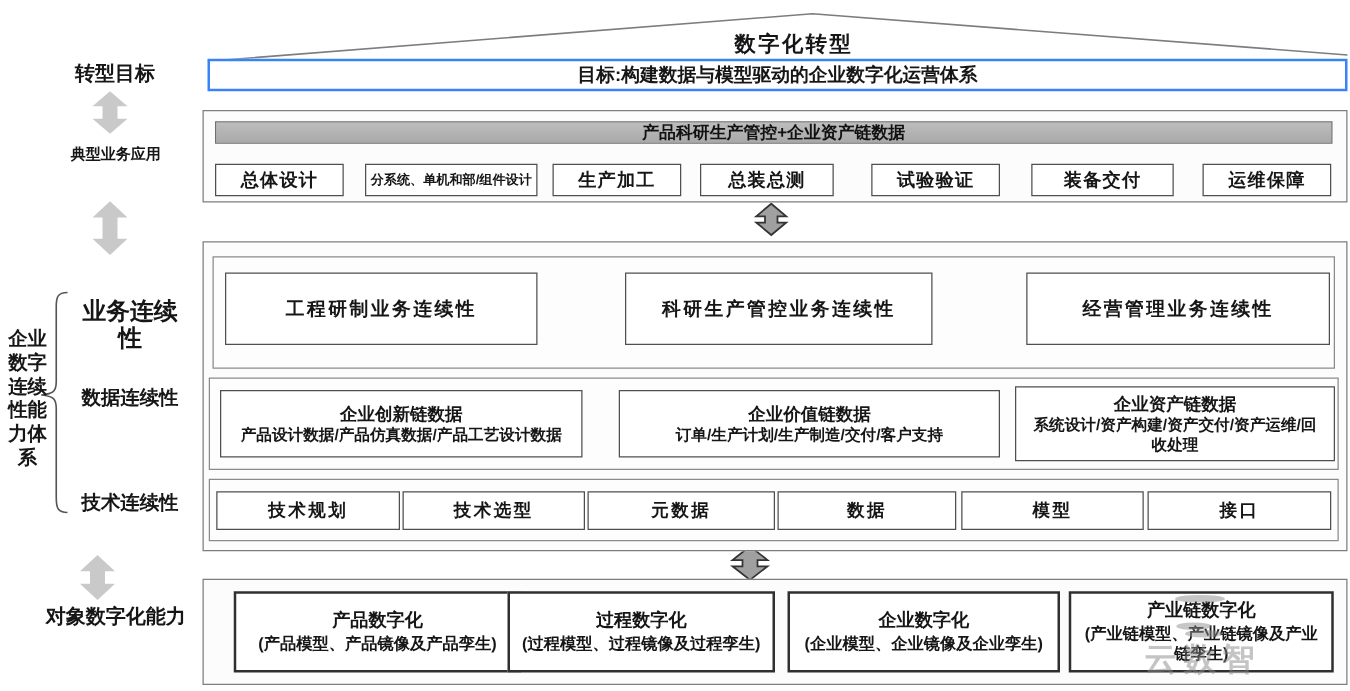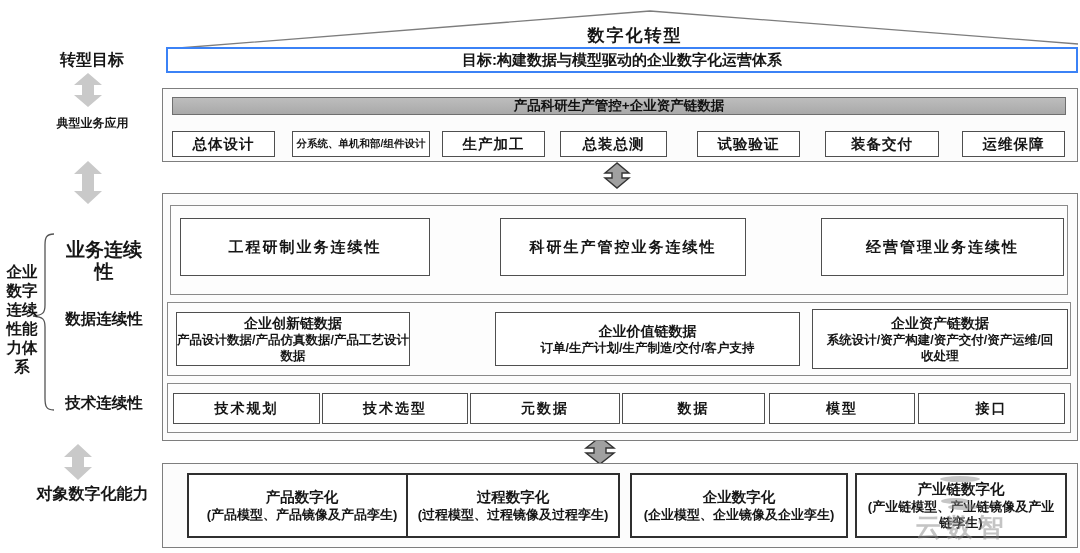--- a/index.html
+++ b/index.html
@@ -115,21 +115,21 @@
   <div class="box step" style="left:962px;top:131px;width:103px;height:26px;">运维保障</div>
 
   <div class="band" style="left:162px;top:193px;width:916px;height:248px;"></div>
 
   <div class="sub" style="left:170px;top:205px;width:898px;height:90px;"></div>
   <div class="box bizrow" style="left:180px;top:218px;width:250px;height:58px;">工程研制业务连续性</div>
   <div class="box bizrow" style="left:500px;top:218px;width:246px;height:58px;">科研生产管控业务连续性</div>
   <div class="box bizrow" style="left:821px;top:218px;width:243px;height:58px;">经营管理业务连续性</div>
 
   <div class="sub" style="left:167px;top:302px;width:904px;height:74px;"></div>
-  <div class="box" style="left:176px;top:312px;width:234px;height:54px;">
+  <div class="box" style="left:176px;top:312px;width:290px;height:54px;">
     <div class="bt">企业创新链数据</div>
     <div class="bd">产品设计数据/产品仿真数据/产品工艺设计数据</div>
   </div>
   <div class="box" style="left:495px;top:312px;width:305px;height:54px;">
     <div class="bt">企业价值链数据</div>
     <div class="bd">订单/生产计划/生产制造/交付/客户支持</div>
   </div>
   <div class="box" style="left:812px;top:309px;width:256px;height:60px;">
     <div class="bt">企业资产链数据</div>
     <div class="bd" style="padding:0 8px;">系统设计/资产构建/资产交付/资产运维/回收处理</div>

